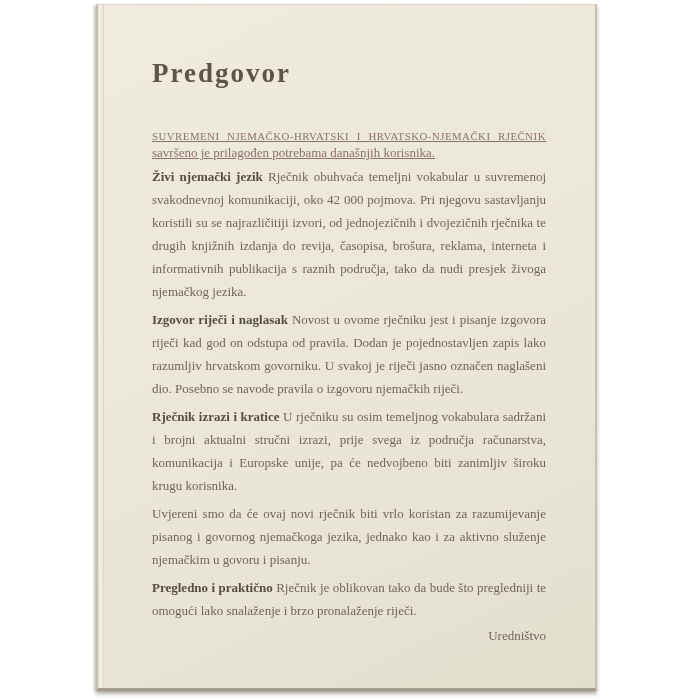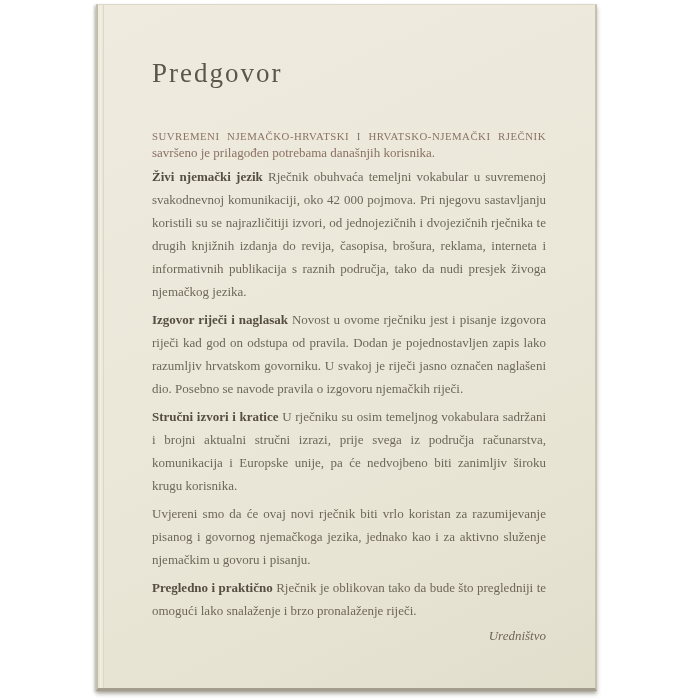--- a/index.html
+++ b/index.html
@@ -37,31 +37,32 @@
     left: 2px;
     top: 0;
     bottom: 0;
     width: 3px;
     background: linear-gradient(90deg, #f4f1e5, #e9e6d7);
     border-right: 1px solid #dcd8c8;
   }
   h1.title {
     margin: 0;
     font-size: 27px;
-    font-weight: 400;
+    font-weight: 700;
     letter-spacing: 2px;
     color: #5c564a;
     line-height: 1.05;
   }
   .intro {
     margin: 41px 0 0 0;
     font-size: 13px;
     line-height: 15.4px;
     text-align: justify;
     color: #8b7264;
+    text-decoration: underline;
   }
   .intro .smallcaps {
     font-size: 10.8px;
     letter-spacing: 0.5px;
     color: #8b7264;
   }
   p.para {
     margin: 5px 0 0 0;
     font-size: 13px;
     line-height: 23px;
@@ -70,41 +71,40 @@
   }
   p.para b.lead {
     font-weight: 700;
     color: #554e40;
   }
   p.signature {
     margin: 6px 0 0 0;
     font-size: 13px;
     line-height: 15.4px;
     text-align: right;
-    font-style: italic;
     color: #6e6759;
   }
 </style>
 </head>
 <body>
 
 <div class="photo">
   <div class="page">
     <div class="page-edge"></div>
 
     <h1 class="title">Predgovor</h1>
 
     <p class="intro"><span class="smallcaps">SUVREMENI NJEMAČKO-HRVATSKI I HRVATSKO-NJEMAČKI RJEČNIK</span> <span>savršeno je prilagođen potrebama današnjih korisnika.</span></p>
 
     <p class="para"><b class="lead">Živi njemački jezik</b> <span>Rječnik obuhvaća temeljni vokabular u suvremenoj svakodnevnoj komunikaciji, oko 42 000 pojmova. Pri njegovu sastavljanju koristili su se najrazličitiji izvori, od jednojezičnih i dvojezičnih rječnika te drugih knjižnih izdanja do revija, časopisa, brošura, reklama, interneta i informativnih publikacija s raznih područja, tako da nudi presjek živoga njemačkog jezika.</span></p>
 
 
     <p class="para"><b class="lead">Izgovor riječi i naglasak</b> <span>Novost u ovome rječniku jest i pisanje izgovora riječi kad god on odstupa od pravila. Dodan je pojednostavljen zapis lako razumljiv hrvatskom govorniku. U svakoj je riječi jasno označen naglašeni dio. Posebno se navode pravila o izgovoru njemačkih riječi.</span></p>
 
-    <p class="para"><b class="lead">Stručni izvori i kratice</b> <span>U rječniku su osim temeljnog vokabulara sadržani i brojni aktualni stručni izrazi, prije svega iz područja računarstva, komunikacija i Europske unije, pa će nedvojbeno biti zanimljiv široku krugu korisnika.</span></p>
+    <p class="para"><b class="lead">Rječnik izrazi i kratice</b> <span>U rječniku su osim temeljnog vokabulara sadržani i brojni aktualni stručni izrazi, prije svega iz područja računarstva, komunikacija i Europske unije, pa će nedvojbeno biti zanimljiv široku krugu korisnika.</span></p>
 
 
     <p class="para"><b class="lead"></b> <span>Uvjereni smo da će ovaj novi rječnik biti vrlo koristan za razumijevanje pisanog i govornog njemačkoga jezika, jednako kao i za aktivno služenje njemačkim u govoru i pisanju.</span></p>
 
     <p class="para"><b class="lead">Pregledno i praktično</b> <span>Rječnik je oblikovan tako da bude što pregledniji te omogući lako snalaženje i brzo pronalaženje riječi.</span></p>
 
     <p class="signature">Uredništvo</p>
   </div>
 </div>
 

